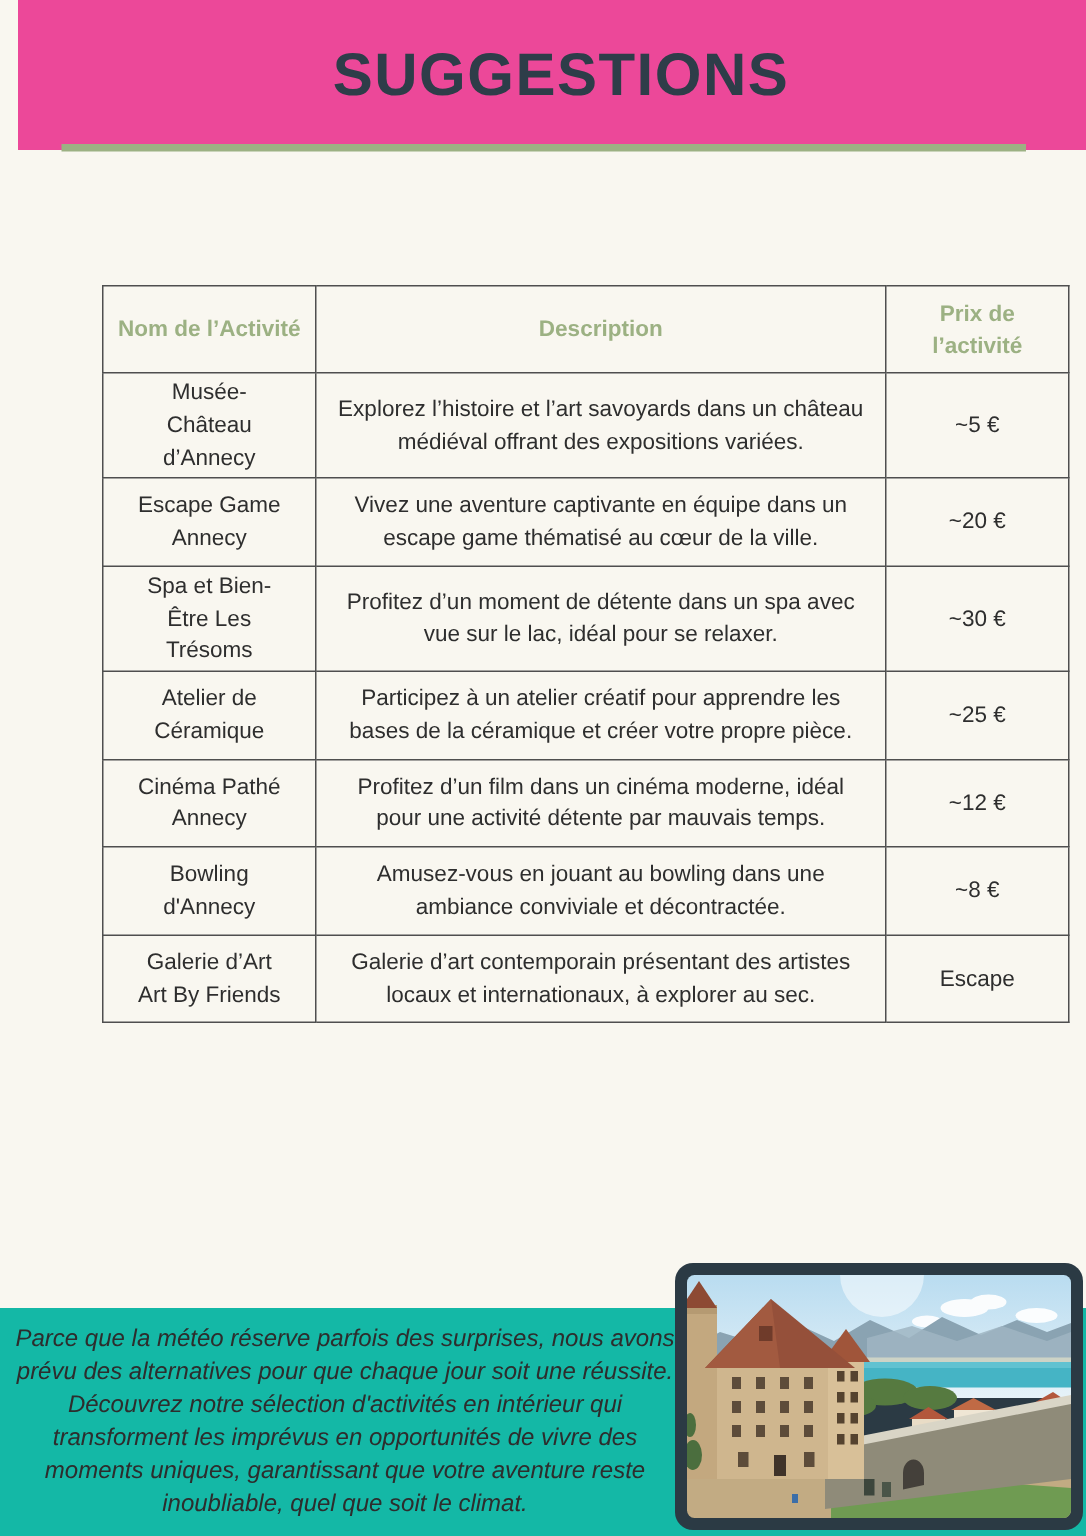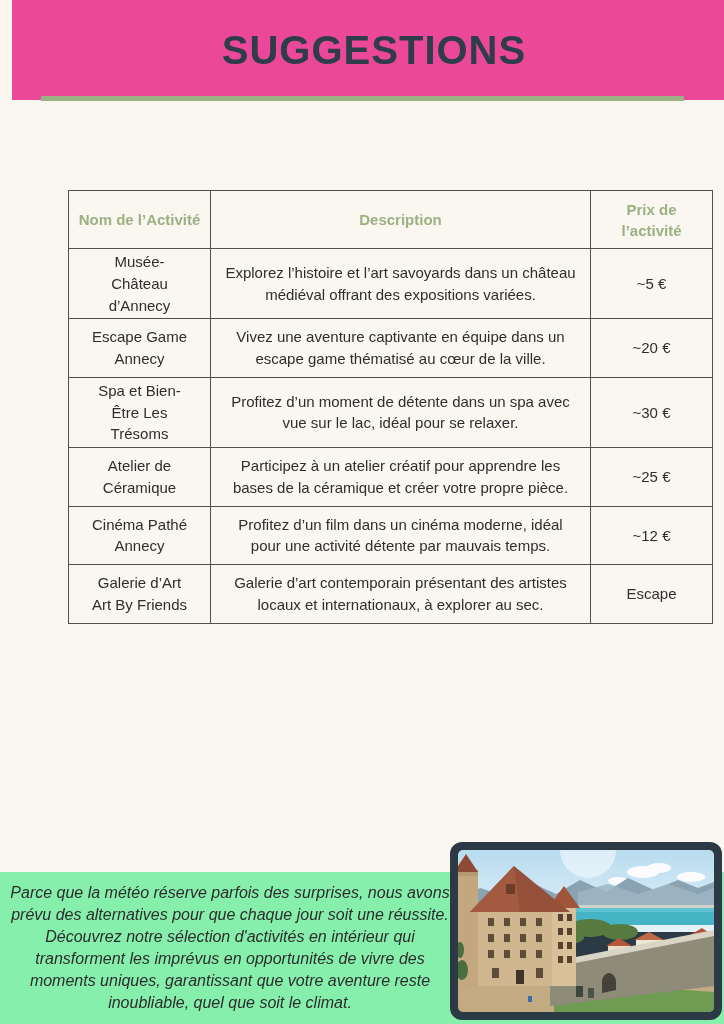--- a/index.html
+++ b/index.html
@@ -41,21 +41,21 @@
     line-height:1.4; padding:2px 6px;
   }
   td {
     font-size:15px; color:#2e2e2e; line-height:1.45;
   }
   td.cell-name  { padding:2px 22px; }
   td.cell-desc  { padding:2px 13px; }
   td.cell-price { padding:2px 4px; }
   .bottom-band {
     position:absolute; left:0; top:872px; width:724px; height:152px;
-    background:#86efac;
+    background:#14b8a6;
   }
   .footer-note {
     position:absolute; left:5px; top:10px; width:450px;
     font-size:16px; font-style:italic; color:#2d2d2d;
     text-align:center; line-height:22px;
   }
   .photo-frame {
     position:absolute; left:450px; top:842px; width:272px; height:178px;
     background:#2b3a44; border-radius:12px; padding:8px; z-index:5;
   }
@@ -103,20 +103,25 @@
       </tr>
       <tr>
         <td class="cell-name">Atelier de Céramique</td>
         <td class="cell-desc">Participez à un atelier créatif pour apprendre les bases de la céramique et créer votre propre pièce.</td>
         <td class="cell-price">~25 €</td>
       </tr>
       <tr>
         <td class="cell-name">Cinéma Pathé Annecy</td>
         <td class="cell-desc">Profitez d’un film dans un cinéma moderne, idéal pour une activité détente par mauvais temps.</td>
         <td class="cell-price">~12 €</td>
+      </tr>
+      <tr>
+        <td class="cell-name">Bowling d'Annecy</td>
+        <td class="cell-desc">Amusez-vous en jouant au bowling dans une ambiance conviviale et décontractée.</td>
+        <td class="cell-price">~8 €</td>
       </tr>
       <tr>
         <td class="cell-name">Galerie d’Art Art By Friends</td>
         <td class="cell-desc">Galerie d’art contemporain présentant des artistes locaux et internationaux, à explorer au sec.</td>
         <td class="cell-price">Escape</td>
       </tr>
     </tbody>
   </table>
 
   <div class="bottom-band">

